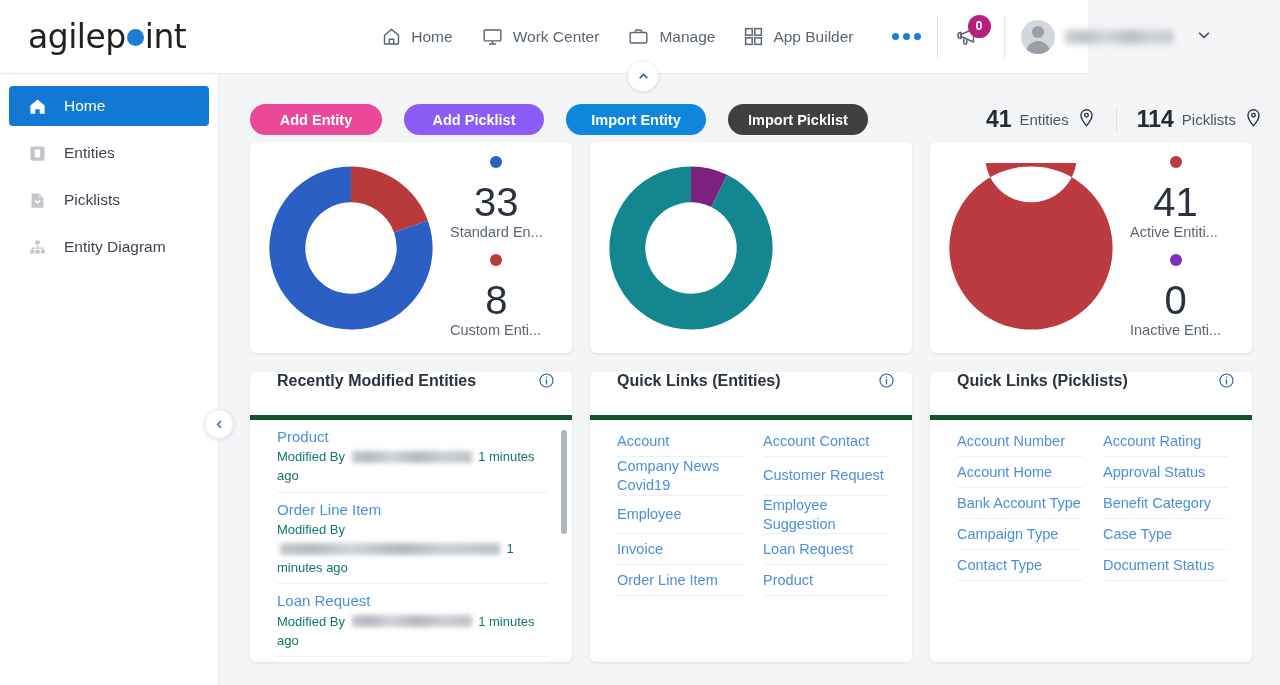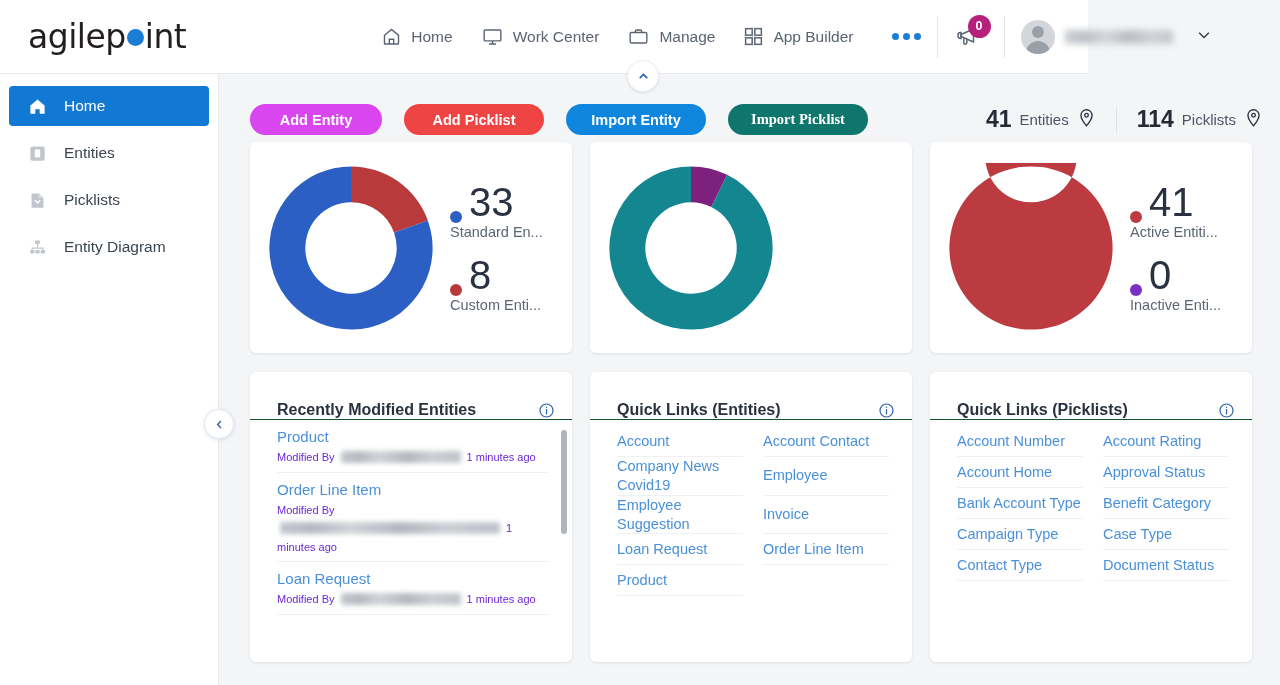--- a/index.html
+++ b/index.html
@@ -160,24 +160,24 @@
     height: 68px;
   }
   .btn {
     border: none; outline: none;
     color: #fff; font-size: 14.5px; font-weight: 700;
     font-family: "Liberation Sans", sans-serif;
     height: 31px; border-radius: 16px;
     padding: 0 20px; margin-right: 22px;
     cursor: pointer; white-space: nowrap;
   }
-  .btn.purple { background: #d946ef; min-width: 132px; }
-  .btn.blue   { background: #ef4444; min-width: 140px; }
+  .btn.purple { background: #ec4899; min-width: 132px; }
+  .btn.blue   { background: #8b5cf6; min-width: 140px; }
   .btn.blue2  { background: #0f86dd; min-width: 140px; }
-  .btn.magenta{ background: #0f766e; min-width: 140px; font-family: Liberation Serif, serif; }
+  .btn.magenta{ background: #404040; min-width: 140px; }
 
   .counters {
     margin-left: auto; margin-right: 17px;
     display: flex; align-items: center;
     color: #2c3442;
   }
   .cnt { display: flex; align-items: center; gap: 8px; }
   .cnt .num { font-size: 23px; font-weight: 700; color: #242b36; }
   .cnt .lbl { font-size: 15px; color: #4d5664; }
   .cnt-div { width: 1px; height: 26px; background: #dde0e5; margin: 0 20px; }
@@ -191,21 +191,21 @@
   }
   .chart-card {
     width: 322px; height: 211px;
     margin-right: 18px;
     display: flex; align-items: center;
     padding: 0 0 0 16px;
   }
   .chart-card:last-child { margin-right: 0; }
   .donut { width: 170px; height: 170px; flex: none; }
   .legend { margin-left: 14px; }
-  .leg-row { display: flex; align-items: flex-end; gap: 7px; }
+  .leg-row { display: flex; align-items: center; gap: 13px; flex-direction: column; }
   .leg-dot { width: 12px; height: 12px; border-radius: 50%; flex: none; }
   .leg-num { font-size: 40px; font-weight: 400; color: #2a3140; line-height: 1.05; font-family: "Liberation Sans", sans-serif; }
   .leg-cap {
     font-size: 14.5px; color: #5c6575;
     margin: 1px 0 14px 0;
     max-width: 100px;
     white-space: nowrap; overflow: hidden; text-overflow: ellipsis;
   }
   .leg-cap.last { margin-bottom: 1px; }
 
@@ -213,41 +213,41 @@
   .row2 { margin-top: 19px; }
   .panel {
     width: 322px; height: 290px;
     margin-right: 18px;
     display: flex; flex-direction: column;
     overflow: hidden;
   }
   .panel:last-child { margin-right: 0; }
   .panel-head {
     height: 48px; flex: none;
-    display: flex; align-items: flex-end;
+    display: flex; align-items: flex-start;
     padding: 0 17px 0 27px;
-    border-bottom: 1px solid #14532d;
+    border-bottom: 5px solid #14532d;
   }
   .panel-title {
     font-size: 16px; font-weight: 700; color: #2a3140;
     white-space: nowrap;
   }
   .info-ico { margin-left: auto; cursor: pointer; display: flex; }
   .panel-body { flex: 1; overflow: hidden; position: relative; }
 
   
   .rm-list { padding: 0 23px 0 27px; }
   .rm-item { padding: 7px 0 6px 0; border-bottom: 1px solid #eef0f2; }
   .rm-item:last-child { border-bottom: none; }
   .rm-name {
     color: #4a90d9; font-size: 15px; cursor: pointer;
     line-height: 1.35;
   }
   .rm-meta {
-    font-size: 11px; color: #6d28d9;
+    font-size: 13px; color: #0f766e;
     line-height: 1.4; margin-top: 1px;
     display: inline;
   }
   .redact {
     display: inline-block; vertical-align: middle;
     height: 12px; border-radius: 2px; margin: 0 3px;
     background: linear-gradient(90deg,#c3c7cd 0%,#b6bac0 15%,#d0d3d8 32%,#b3b7bd 55%,#cbcfd4 75%,#bfc3c9 100%);
     filter: blur(2.6px);
   }
   .redact.w1 { width: 120px; }
@@ -558,20 +558,23 @@
             <div class="ql-cell">
               <span class="ql-link">Account</span>
             </div>
             <div class="ql-cell">
               <span class="ql-link">Account Contact</span>
             </div>
             <div class="ql-cell">
               <span class="ql-link">Company News Covid19</span>
             </div>
             <div class="ql-cell">
+              <span class="ql-link">Customer Request</span>
+            </div>
+            <div class="ql-cell">
               <span class="ql-link">Employee</span>
             </div>
             <div class="ql-cell">
               <span class="ql-link">Employee Suggestion</span>
             </div>
             <div class="ql-cell">
               <span class="ql-link">Invoice</span>
             </div>
             <div class="ql-cell">
               <span class="ql-link">Loan Request</span>

